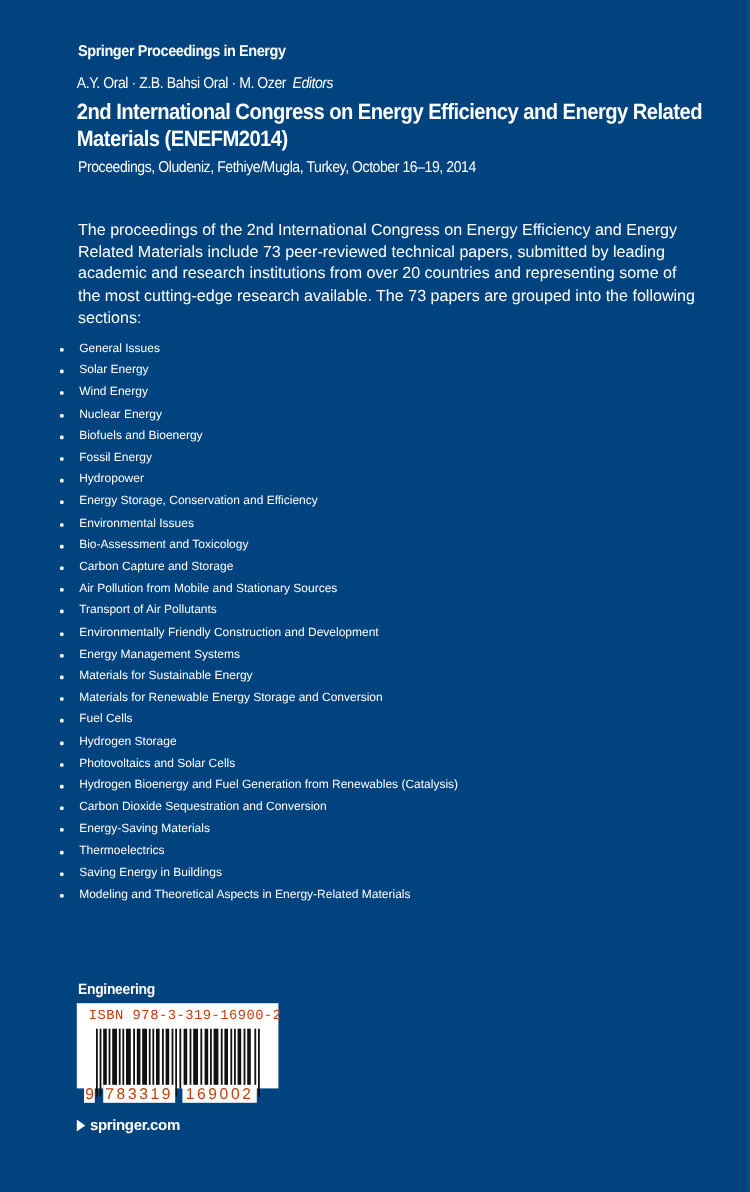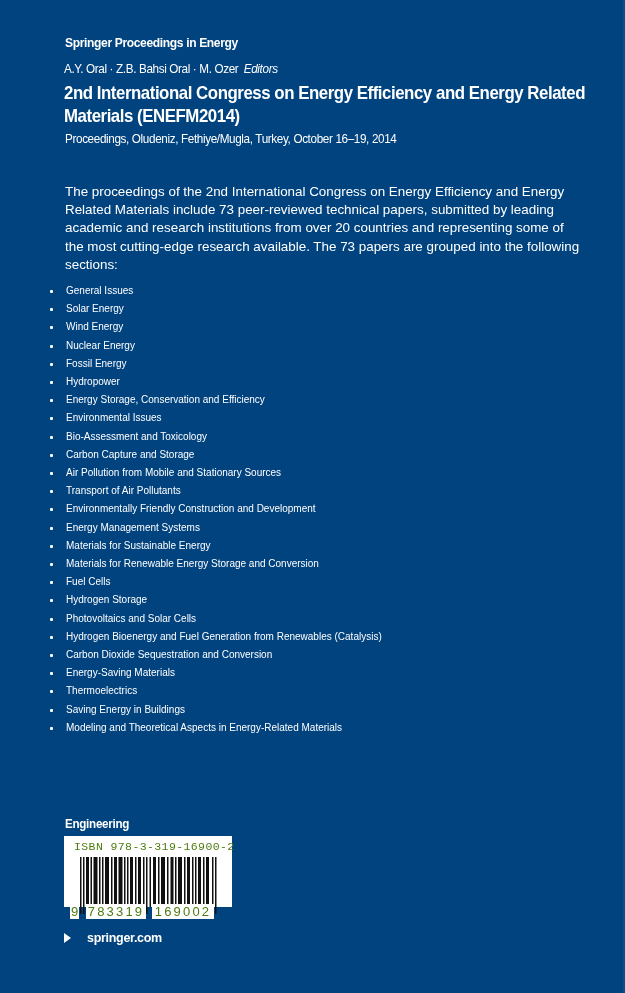--- a/index.html
+++ b/index.html
@@ -119,21 +119,21 @@
     transform: scaleX(0.93);
     transform-origin: left top;
   }
   .barcode-box {
     position: absolute;
     left: 64px;
     top: 836px;
     width: 168px;
     height: 71px;
     background: #ffffff;
-    color: #4d7c0f;
+    color: #c2410c;
   }
   .isbn-label {
     position: absolute;
     left: 10px;
     top: 4px;
     font-family: "Liberation Mono", "DejaVu Sans Mono", monospace;
     font-size: 11.5px;
     letter-spacing: 0.4px;
     white-space: nowrap;
   }
@@ -182,21 +182,21 @@
   .publisher-link {
     position: absolute;
     left: 64px;
     top: 931px;
     font-size: 12.5px;
     font-weight: bold;
     letter-spacing: -0.3px;
     white-space: nowrap;
     display: flex;
     align-items: center;
-    gap: 16px;
+    gap: 4px;
     text-align: right;
   }
   .publisher-link .arrow {
     width: 0;
     height: 0;
     border-left: 7px solid #ffffff;
     border-top: 5px solid transparent;
     border-bottom: 5px solid transparent;
   }
 </style>
@@ -224,20 +224,21 @@
   <span class="line">academic and research institutions from over 20 countries and representing some of</span>
   <span class="line">the most cutting-edge research available. The 73 papers are grouped into the following</span>
   <span class="line">sections:</span>
 </div>
 
 <ul class="sections serif">
   <li><span class="bullet"></span><span>General Issues</span></li>
   <li><span class="bullet"></span><span>Solar Energy</span></li>
   <li><span class="bullet"></span><span>Wind Energy</span></li>
   <li><span class="bullet"></span><span>Nuclear Energy</span></li>
+  <li><span class="bullet"></span><span>Biofuels and Bioenergy</span></li>
   <li><span class="bullet"></span><span>Fossil Energy</span></li>
   <li><span class="bullet"></span><span>Hydropower</span></li>
   <li><span class="bullet"></span><span>Energy Storage, Conservation and Efficiency</span></li>
   <li><span class="bullet"></span><span>Environmental Issues</span></li>
   <li><span class="bullet"></span><span>Bio-Assessment and Toxicology</span></li>
   <li><span class="bullet"></span><span>Carbon Capture and Storage</span></li>
   <li><span class="bullet"></span><span>Air Pollution from Mobile and Stationary Sources</span></li>
   <li><span class="bullet"></span><span>Transport of Air Pollutants</span></li>
   <li><span class="bullet"></span><span>Environmentally Friendly Construction and Development</span></li>
   <li><span class="bullet"></span><span>Energy Management Systems</span></li>

